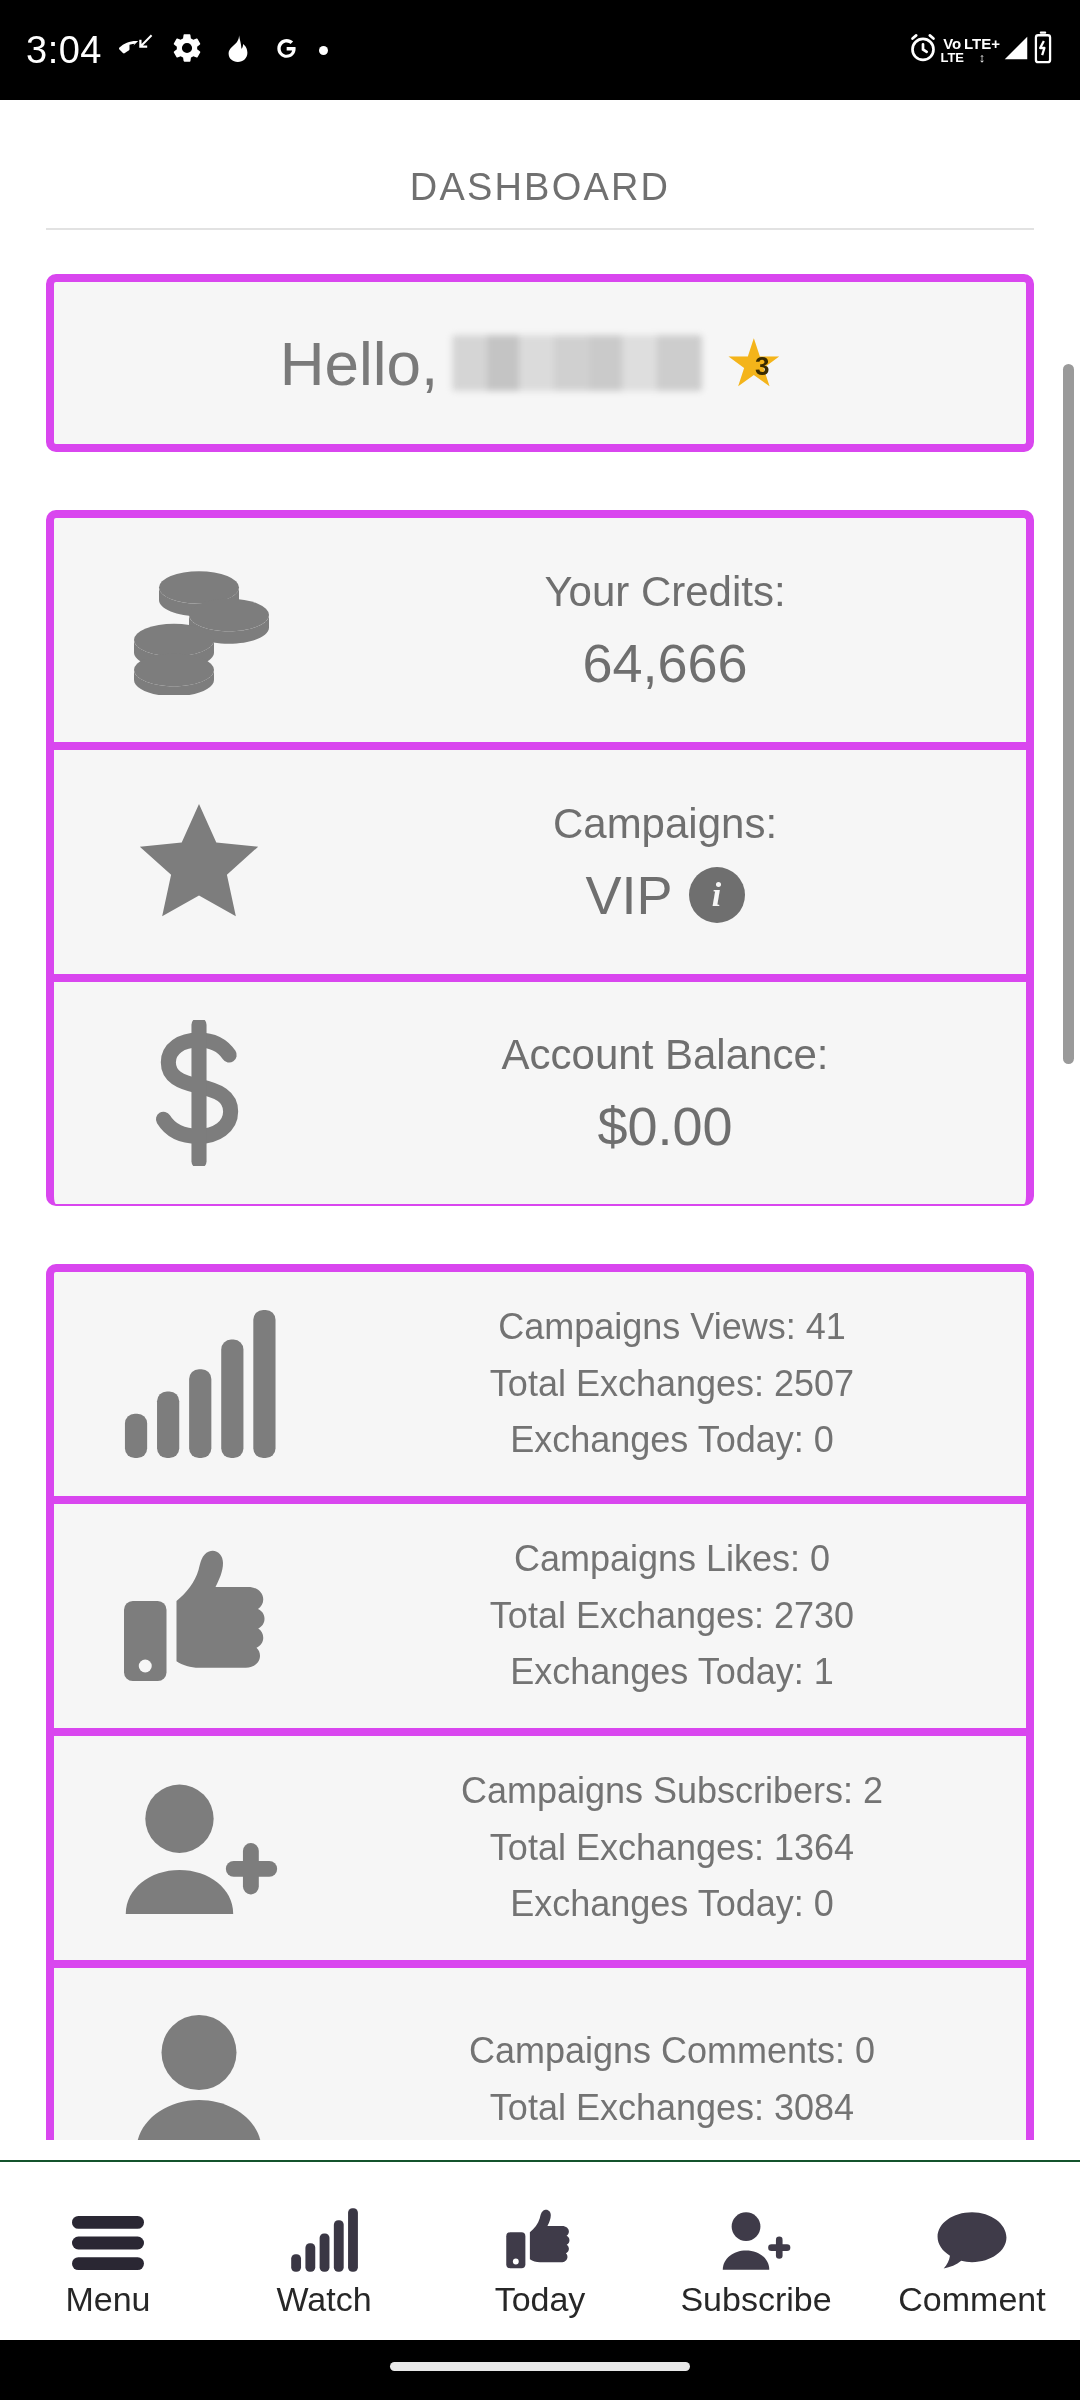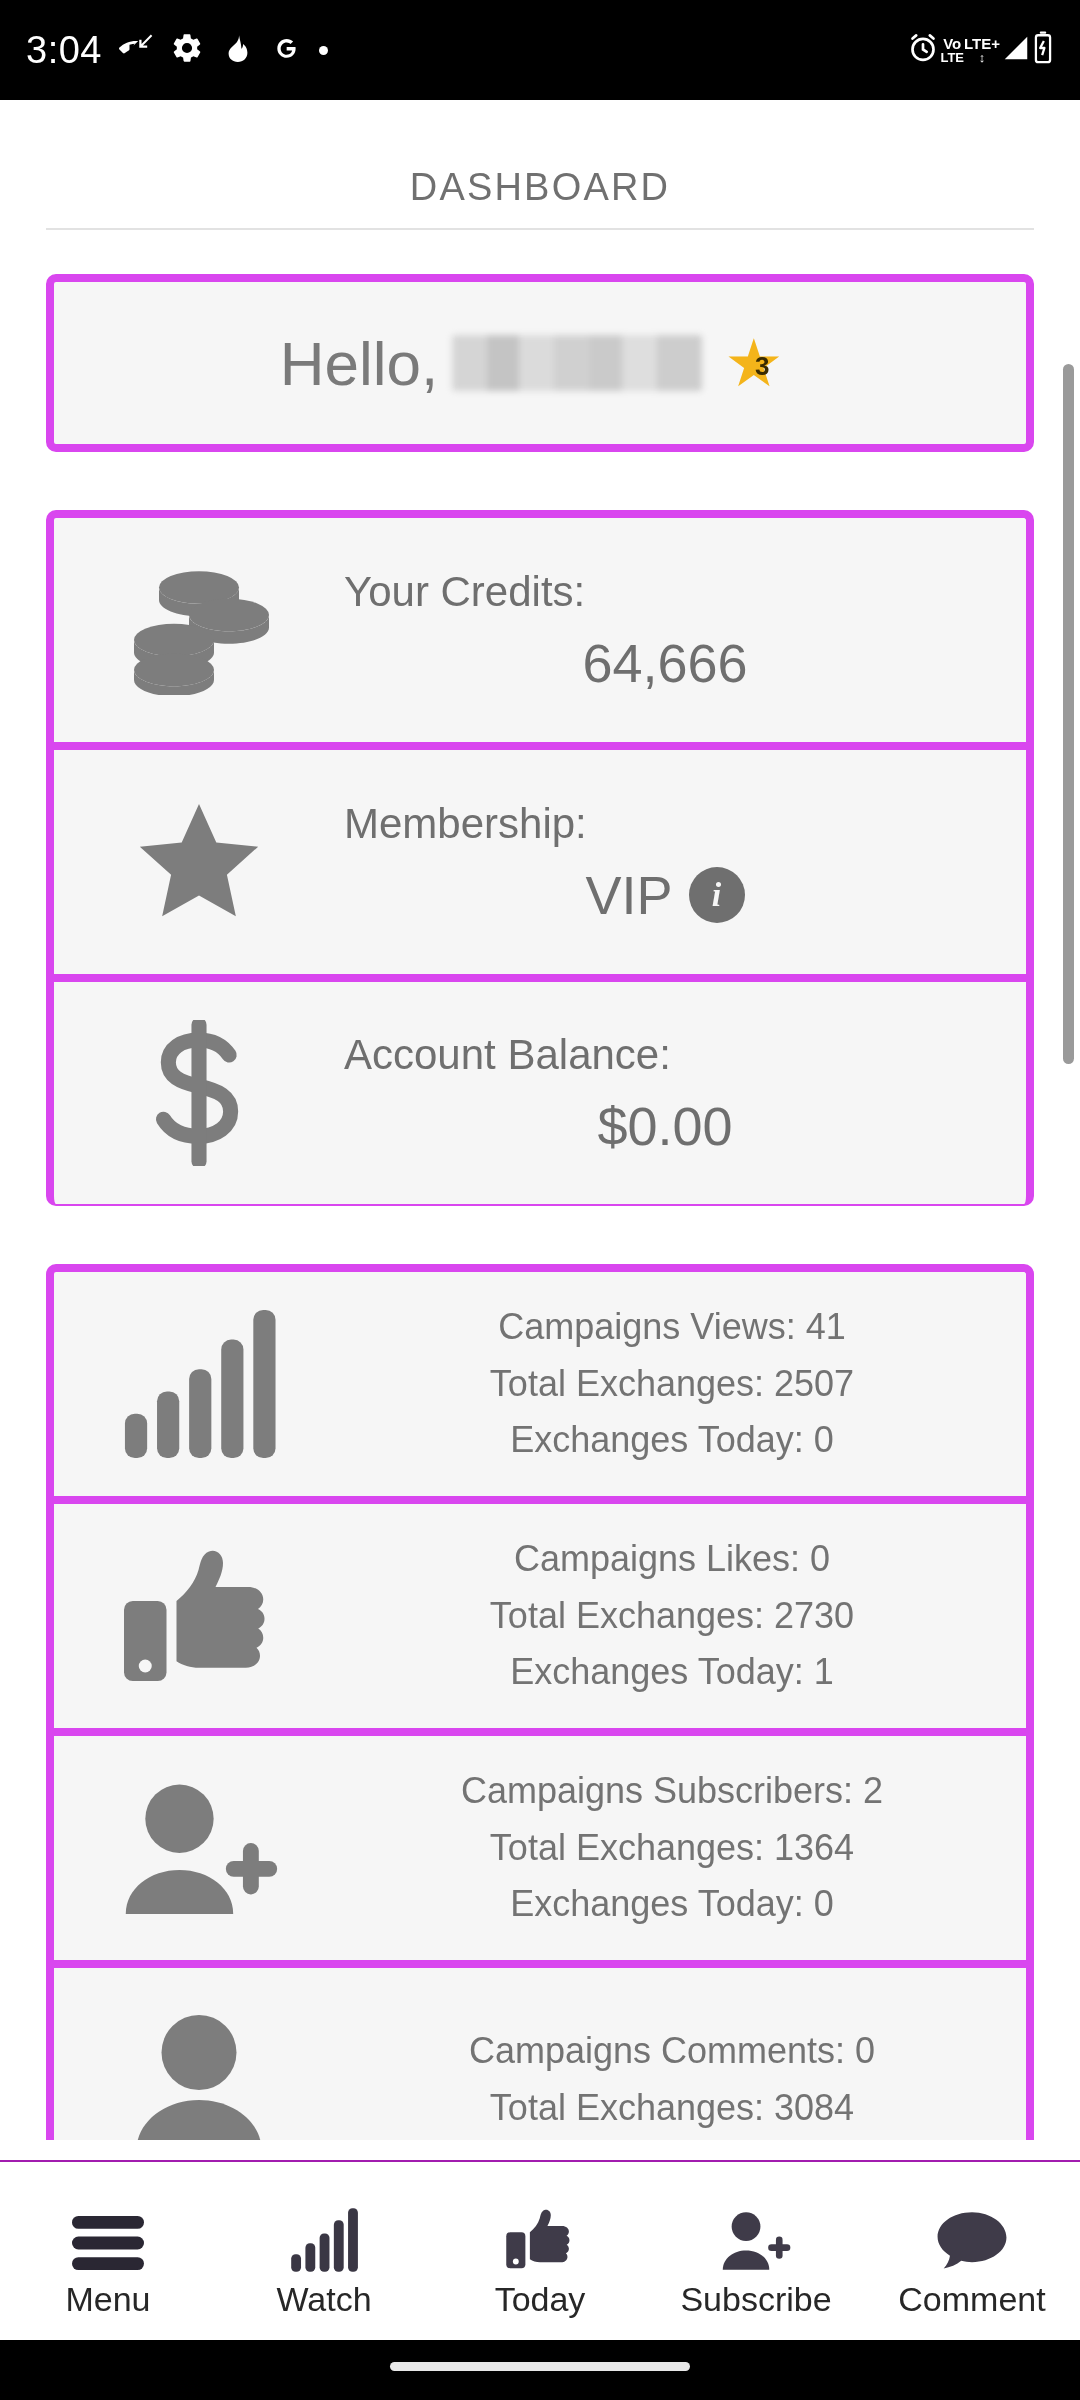--- a/index.html
+++ b/index.html
@@ -82,21 +82,21 @@
   .group { margin-top:58px; }
   .info-card {
     height:232px; display:flex; align-items:center; border-bottom-width:0;
   }
   .info-card:first-child { border-radius:10px 10px 0 0; }
   .info-card:last-child  { border-radius:0 0 10px 10px; border-bottom-width:2px; }
   .info-ic {
     width:290px; display:flex; align-items:center; justify-content:center;
     color:#7d7d7d; flex:none;
   }
-  .info-txt { flex:1; text-align:left; padding-right:40px; }
+  .info-txt { flex:1; text-align:center; padding-right:40px; }
   .info-label { font-size:42px; color:#6f6f6f; font-weight:400; line-height:1.25; }
   .info-value {
     font-size:54px; color:#6f6f6f; font-weight:400; margin-top:14px;
     display:flex; align-items:center; justify-content:center; gap:16px;
   }
   .info-i {
     width:56px; height:56px; border-radius:50%; background:#6f6f6f; color:#f6f6f6;
     font-size:34px; font-weight:700; font-style:italic;
     display:flex; align-items:center; justify-content:center;
     font-family:"Liberation Serif", serif;
@@ -112,21 +112,21 @@
   .stat-ic {
     width:290px; display:flex; align-items:center; justify-content:center;
     color:#7d7d7d; flex:none;
   }
   .stat-lines { flex:1; text-align:center; padding-right:26px; }
   .stat-line { font-size:36px; color:#737373; line-height:1.58; font-weight:400; }
 
   
   .bottomnav {
     position:absolute; bottom:60px; left:0; width:1080px; height:180px;
-    background:#fff; border-top:2px solid #a21caf;
+    background:#fff; border-top:2px solid #14532d;
     display:flex; align-items:center; justify-content:space-around;
   }
   .nav-item {
     display:flex; flex-direction:column; align-items:center; justify-content:flex-end;
     gap:10px; width:200px; height:130px; color:#34303c;
   }
   .nav-ic { height:70px; display:flex; align-items:flex-end; justify-content:center; }
   .nav-label { font-size:34px; color:#272727; font-weight:400; line-height:1; }
 
   .gesturebar { position:absolute; bottom:0; left:0; width:1080px; height:60px; background:#000; }
@@ -235,21 +235,21 @@
         </div>
       </div>
 
       <div class="card info-card">
         <div class="info-ic">
           <svg width="140" height="134" viewBox="0 0 24 24" fill="#7d7d7d">
             <path d="M12 1.6l3.1 6.9 7.5.75-5.6 5.05 1.6 7.4L12 18l-6.6 3.7 1.6-7.4L1.4 9.25l7.5-.75L12 1.6z"></path>
           </svg>
         </div>
         <div class="info-txt">
-          <div class="info-label">Membership:</div>
+          <div class="info-label">Campaigns:</div>
           <div class="info-value">
             <span>VIP</span>
             <span class="info-i">i</span>
           </div>
         </div>
       </div>
 
       <div class="card info-card">
         <div class="info-ic">
           <svg width="120" height="146" viewBox="0 0 24 30" fill="none" stroke="#7d7d7d" stroke-width="3.1" stroke-linecap="round" stroke-linejoin="round">

